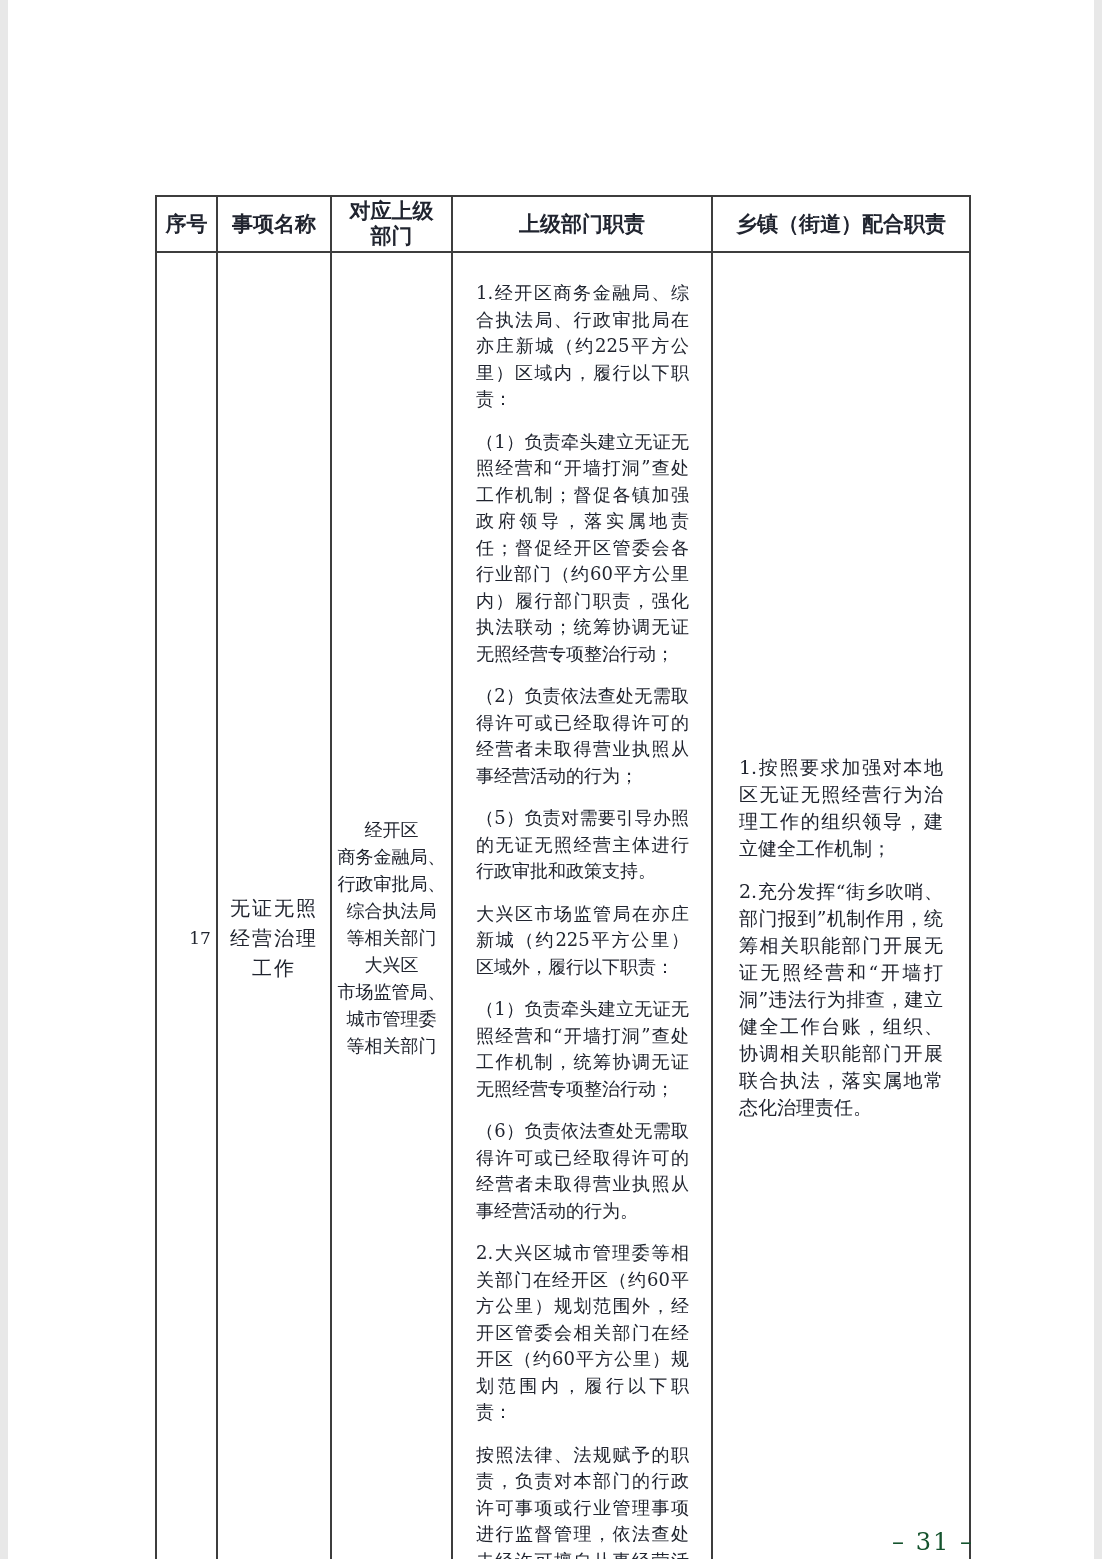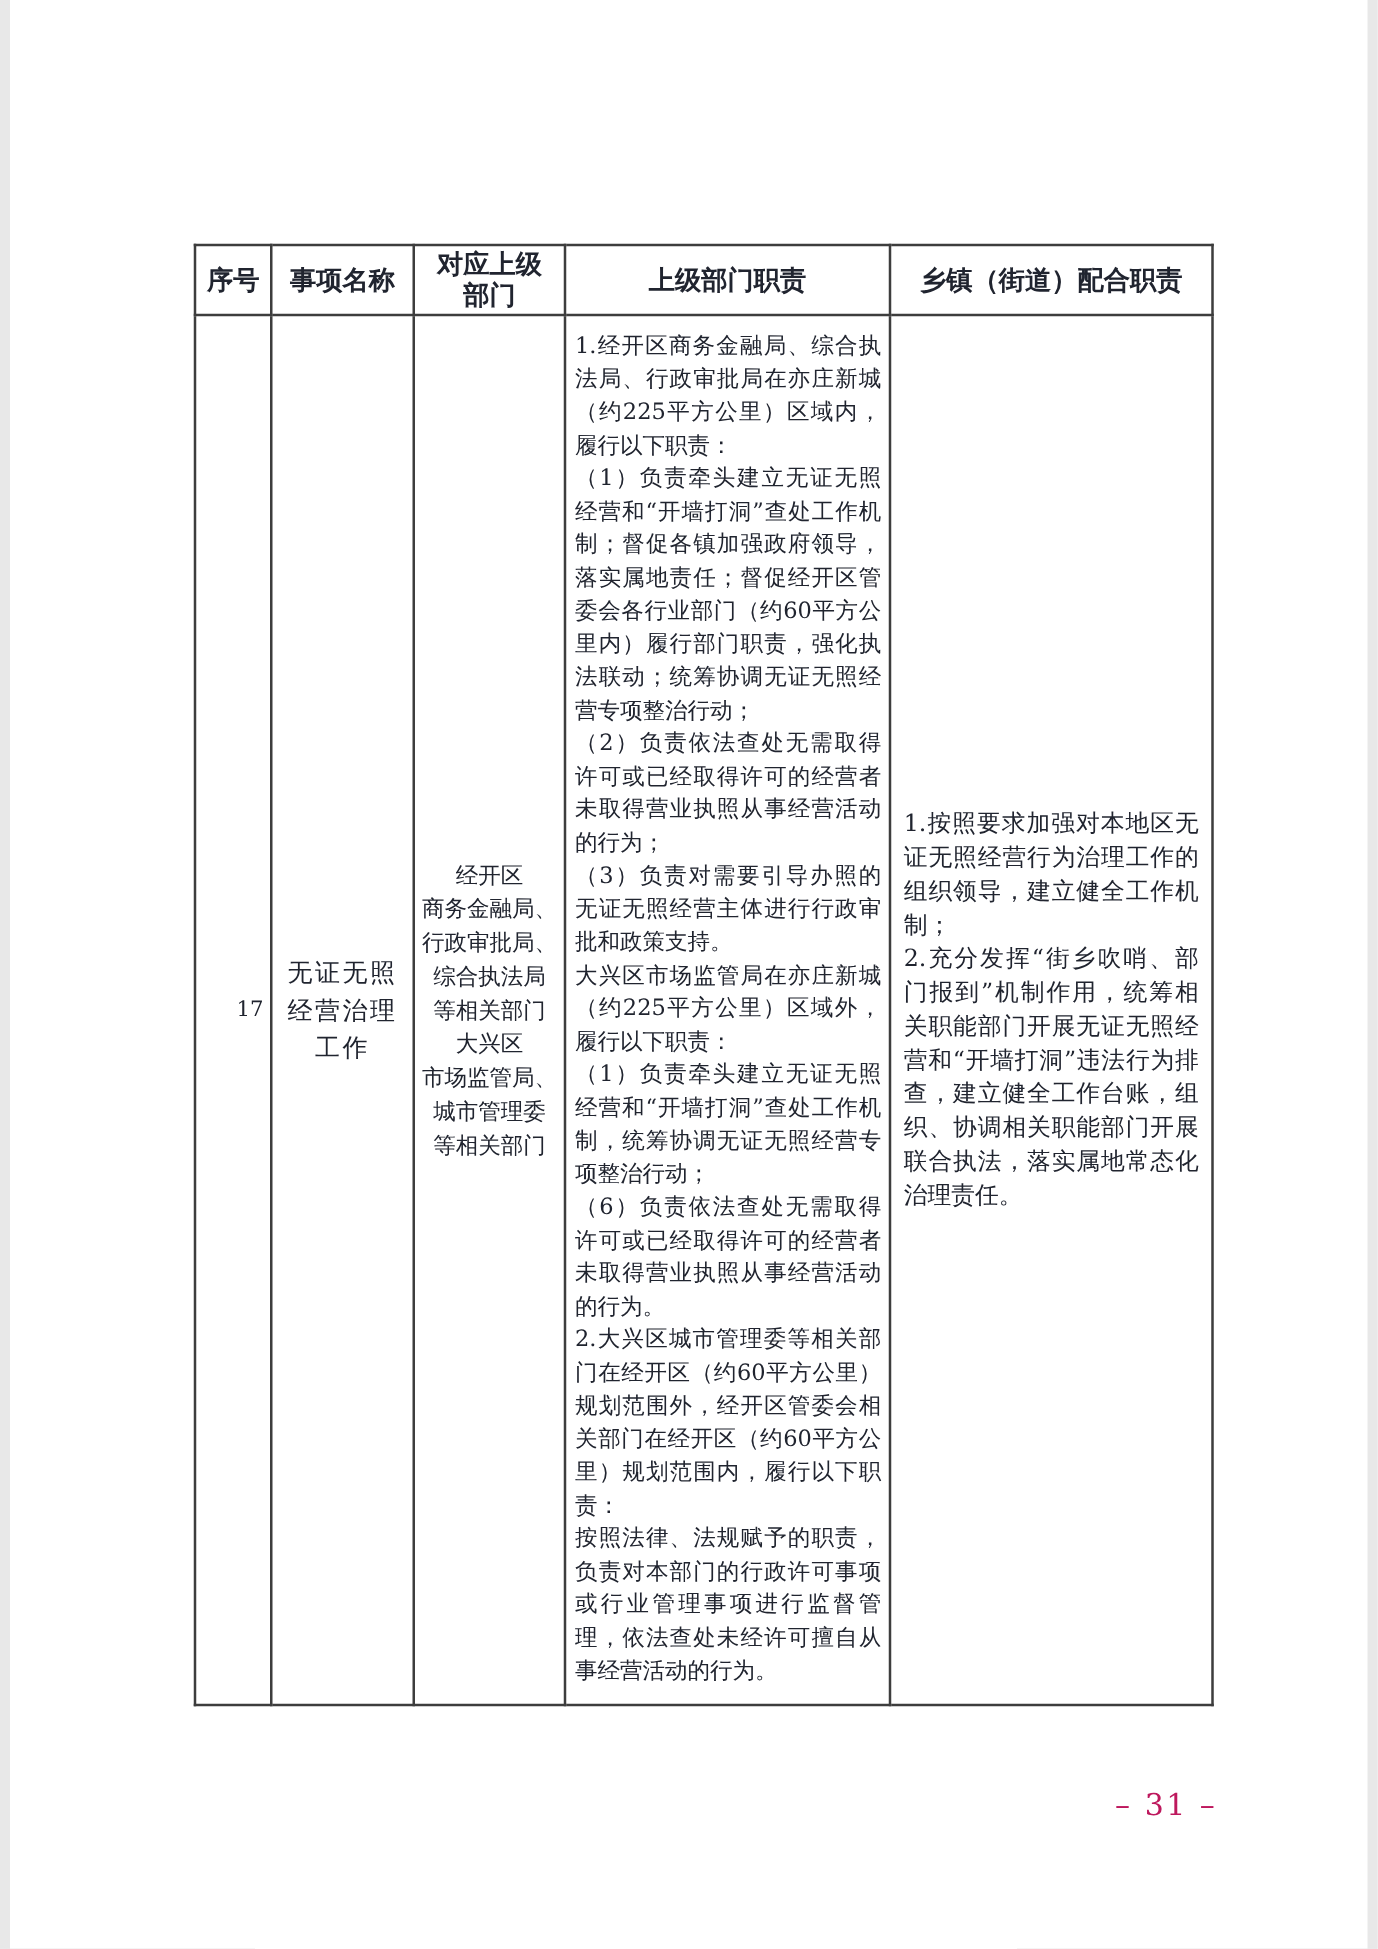--- a/index.html
+++ b/index.html
@@ -78,31 +78,31 @@
     text-justify: inter-character;
   }
   td.cell-township {
     vertical-align: middle;
     font-size: 19px;
     line-height: 27px;
     padding: 6px 10px;
     text-align: justify;
     text-justify: inter-character;
   }
-  td p { margin: 0; }
+  td p { margin: 16px; }
 
   .page-number {
     position: absolute;
-    top: 1430px;
+    top: 1528px;
     left: 870px;
     width: 110px;
     text-align: center;
     font-size: 24px;
     letter-spacing: 2px;
-    color: #be185d;
+    color: #14532d;
     font-family: "DejaVu Serif", "Liberation Serif", serif;
   }
 </style>
 </head>
 <body>
 
 <div class="page">
 
   <table class="duty-table">
     <colgroup>
@@ -140,21 +140,21 @@
           <div class="dept-line">大兴区</div>
           <div class="dept-line">市场监管局、</div>
           <div class="dept-line">城市管理委</div>
           <div class="dept-line">等相关部门</div>
         </td>
 
         <td class="cell-superior">
           <p>1.经开区商务金融局、综合执法局、行政审批局在亦庄新城（约225平方公里）区域内，履行以下职责：</p>
           <p>（1）负责牵头建立无证无照经营和“开墙打洞”查处工作机制；督促各镇加强政府领导，落实属地责任；督促经开区管委会各行业部门（约60平方公里内）履行部门职责，强化执法联动；统筹协调无证无照经营专项整治行动；</p>
           <p>（2）负责依法查处无需取得许可或已经取得许可的经营者未取得营业执照从事经营活动的行为；</p>
-          <p>（3）负责对需要引导办照的无证无照经营主体进行行政审批和政策支持。</p>
+          <p>（5）负责对需要引导办照的无证无照经营主体进行行政审批和政策支持。</p>
           <p>大兴区市场监管局在亦庄新城（约225平方公里）区域外，履行以下职责：</p>
           <p>（1）负责牵头建立无证无照经营和“开墙打洞”查处工作机制，统筹协调无证无照经营专项整治行动；</p>
           <p>（6）负责依法查处无需取得许可或已经取得许可的经营者未取得营业执照从事经营活动的行为。</p>
           <p>2.大兴区城市管理委等相关部门在经开区（约60平方公里）规划范围外，经开区管委会相关部门在经开区（约60平方公里）规划范围内，履行以下职责：</p>
           <p>按照法律、法规赋予的职责，负责对本部门的行政许可事项或行业管理事项进行监督管理，依法查处未经许可擅自从事经营活动的行为。</p>
         </td>
 
         <td class="cell-township">
           <p>1.按照要求加强对本地区无证无照经营行为治理工作的组织领导，建立健全工作机制；</p>
           <p>2.充分发挥“街乡吹哨、部门报到”机制作用，统筹相关职能部门开展无证无照经营和“开墙打洞”违法行为排查，建立健全工作台账，组织、协调相关职能部门开展联合执法，落实属地常态化治理责任。</p>

